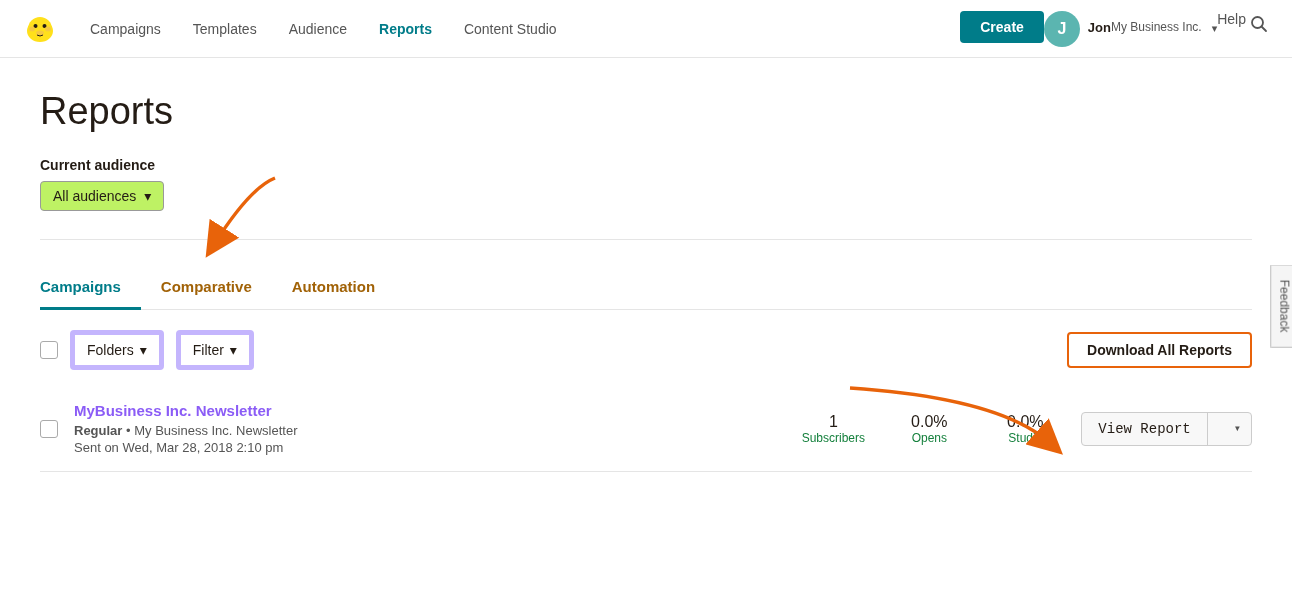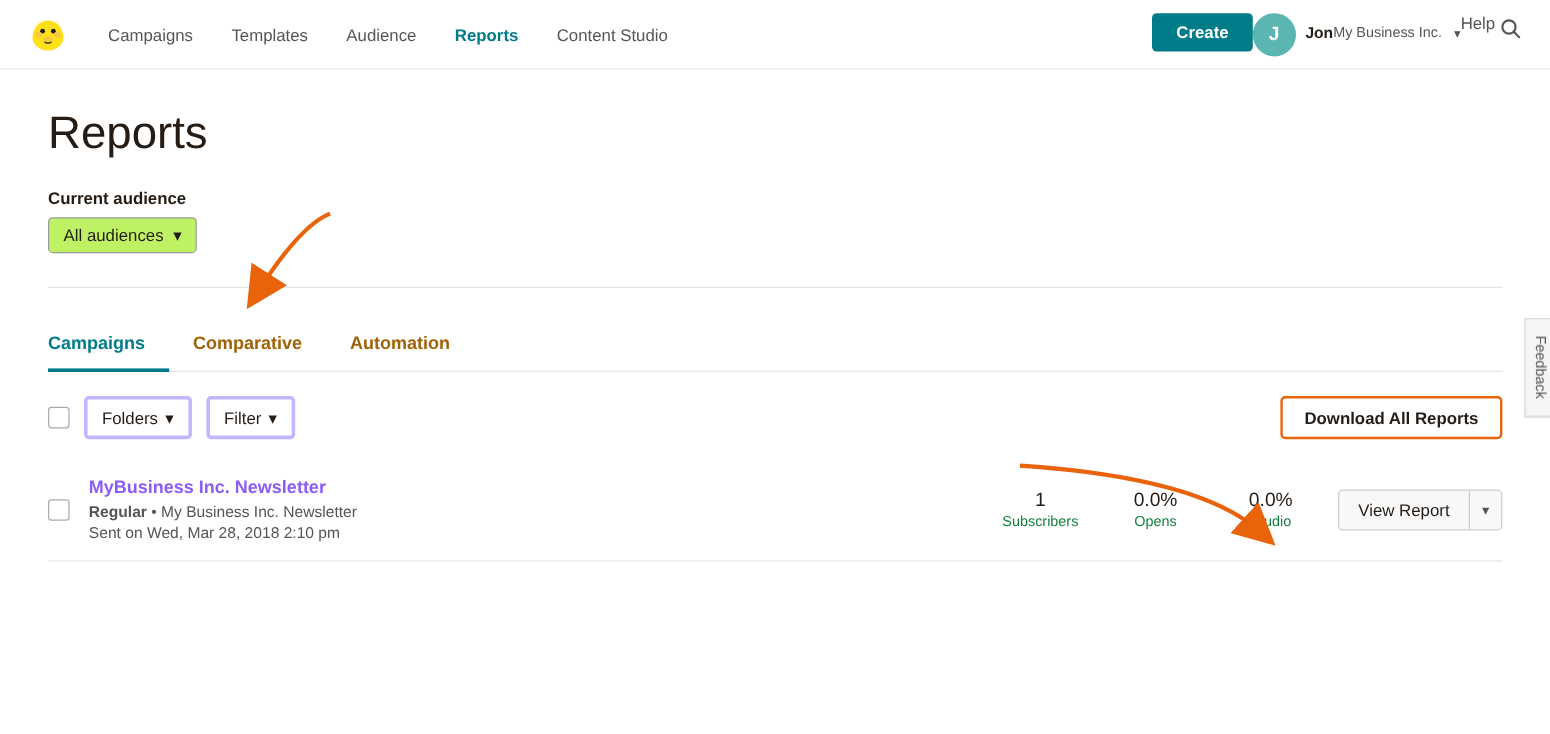--- a/index.html
+++ b/index.html
@@ -57,21 +57,21 @@
     }
     .tab.active { color: #007c89; border-bottom: 3px solid #007c89; font-weight: 600; }
     .tab:first-child { padding-left: 0; }
 
     
     .toolbar { display: flex; align-items: center; gap: 12px; margin-bottom: 16px; }
     .check-placeholder { width: 18px; height: 18px; border: 1.5px solid #aaa; border-radius: 3px; flex-shrink: 0; }
     .toolbar-right { margin-left: auto; }
     .dropdown-btn {
       display: inline-flex; align-items: center; gap: 6px;
-      border: 3px solid #c4b5fd; border-radius: 4px; background: #fff;
+      border: 5px solid #c4b5fd; border-radius: 4px; background: #fff;
       padding: 7px 12px; font-size: 14px; cursor: pointer; color: #241c15;
     }
 
     .download-btn {
       border: 2px solid #e8630a; border-radius: 4px; background: #fff;
       padding: 8px 18px; font-size: 14px; font-weight: 600; cursor: pointer; color: #241c15;
     }
 
     
     .campaign-row {
@@ -81,23 +81,23 @@
     .campaign-info { flex: 1; }
     .campaign-name { color: #8b5cf6; font-size: 15px; font-weight: 600; cursor: pointer; margin-bottom: 4px; }
     .campaign-meta { font-size: 13px; color: #555; margin-bottom: 2px; }
     .campaign-sent { font-size: 13px; color: #555; }
     .campaign-sent span { font-weight: 400; }
     .stat { text-align: center; min-width: 80px; }
     .stat-value { font-size: 16px; color: #241c15; font-weight: 400; }
     .stat-label { font-size: 12px; color: #15803d; }
 
     .view-report-btn {
-      display: inline-flex; align-items: center; gap: 0;
+      display: inline-flex; align-items: center; gap: 16px;
       border: 1px solid #ccc; border-radius: 4px; background: #f8f8f8;
-      overflow: hidden; cursor: pointer;
+      overflow: hidden; cursor: pointer; font-family: Liberation Mono, monospace;
     }
     .view-report-main { padding: 8px 16px; font-size: 14px; color: #241c15; border-right: 1px solid #ccc; }
     .view-report-chevron { padding: 8px 10px; font-size: 12px; color: #555; }
 
     
     .feedback-tab {
       position: fixed; right: -28px; top: 50%; transform: translateY(-50%) rotate(90deg);
       background: #f0f0f0; border: 1px solid #ccc; padding: 6px 14px;
       font-size: 12px; color: #555; cursor: pointer; border-radius: 4px 4px 0 0;
       writing-mode: horizontal-tb;

